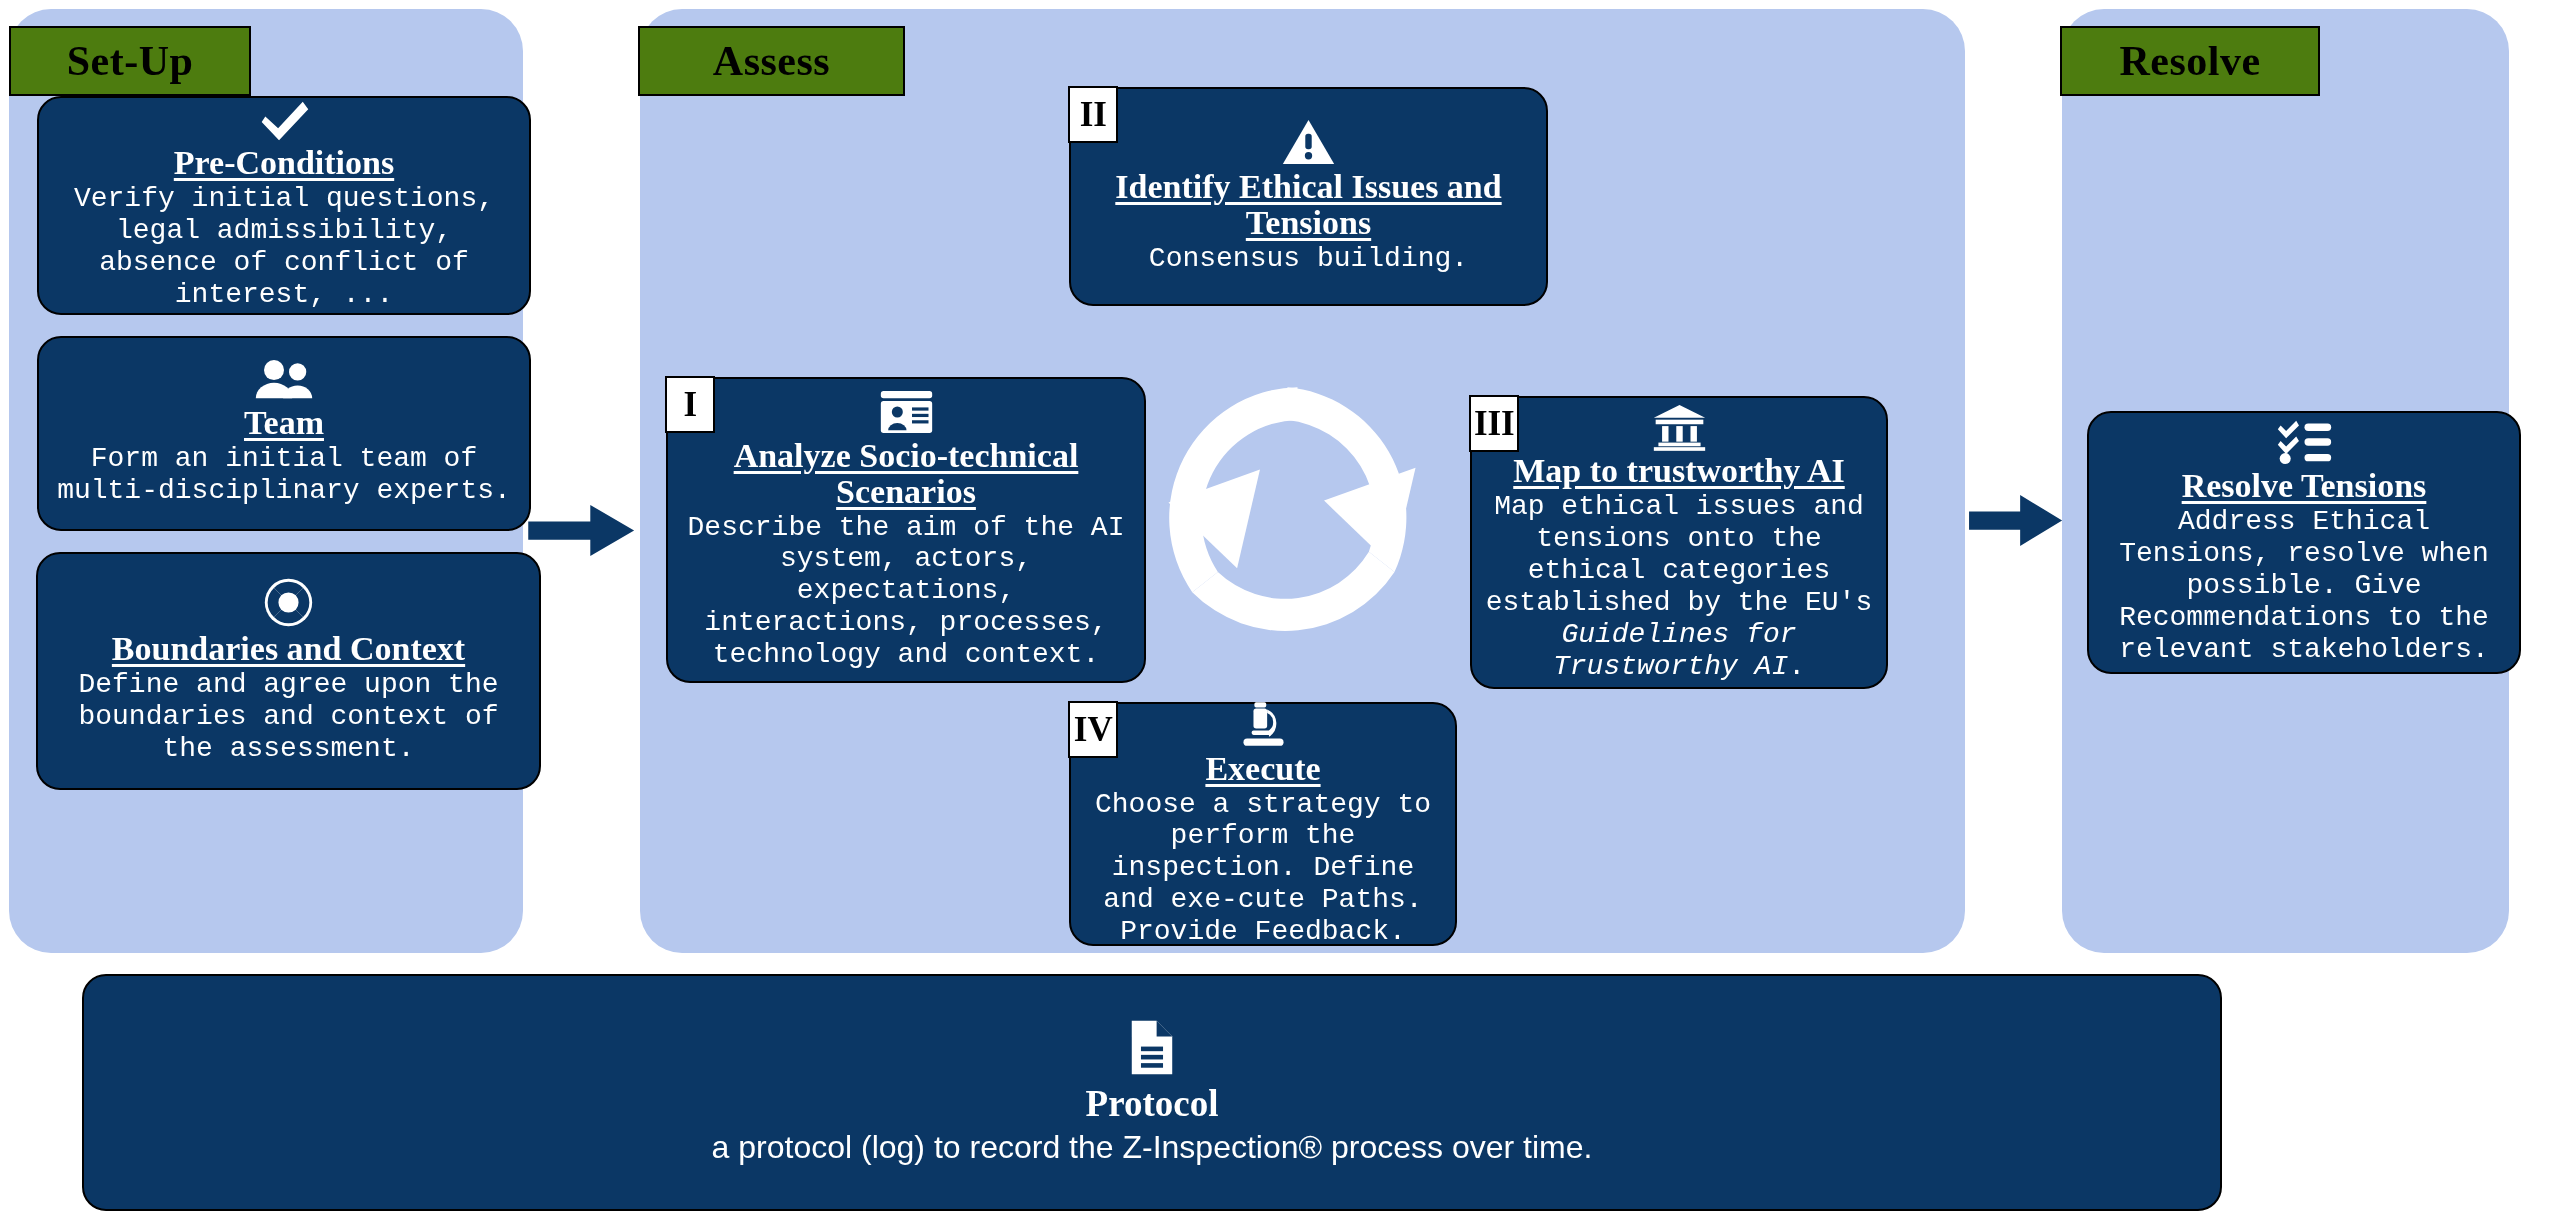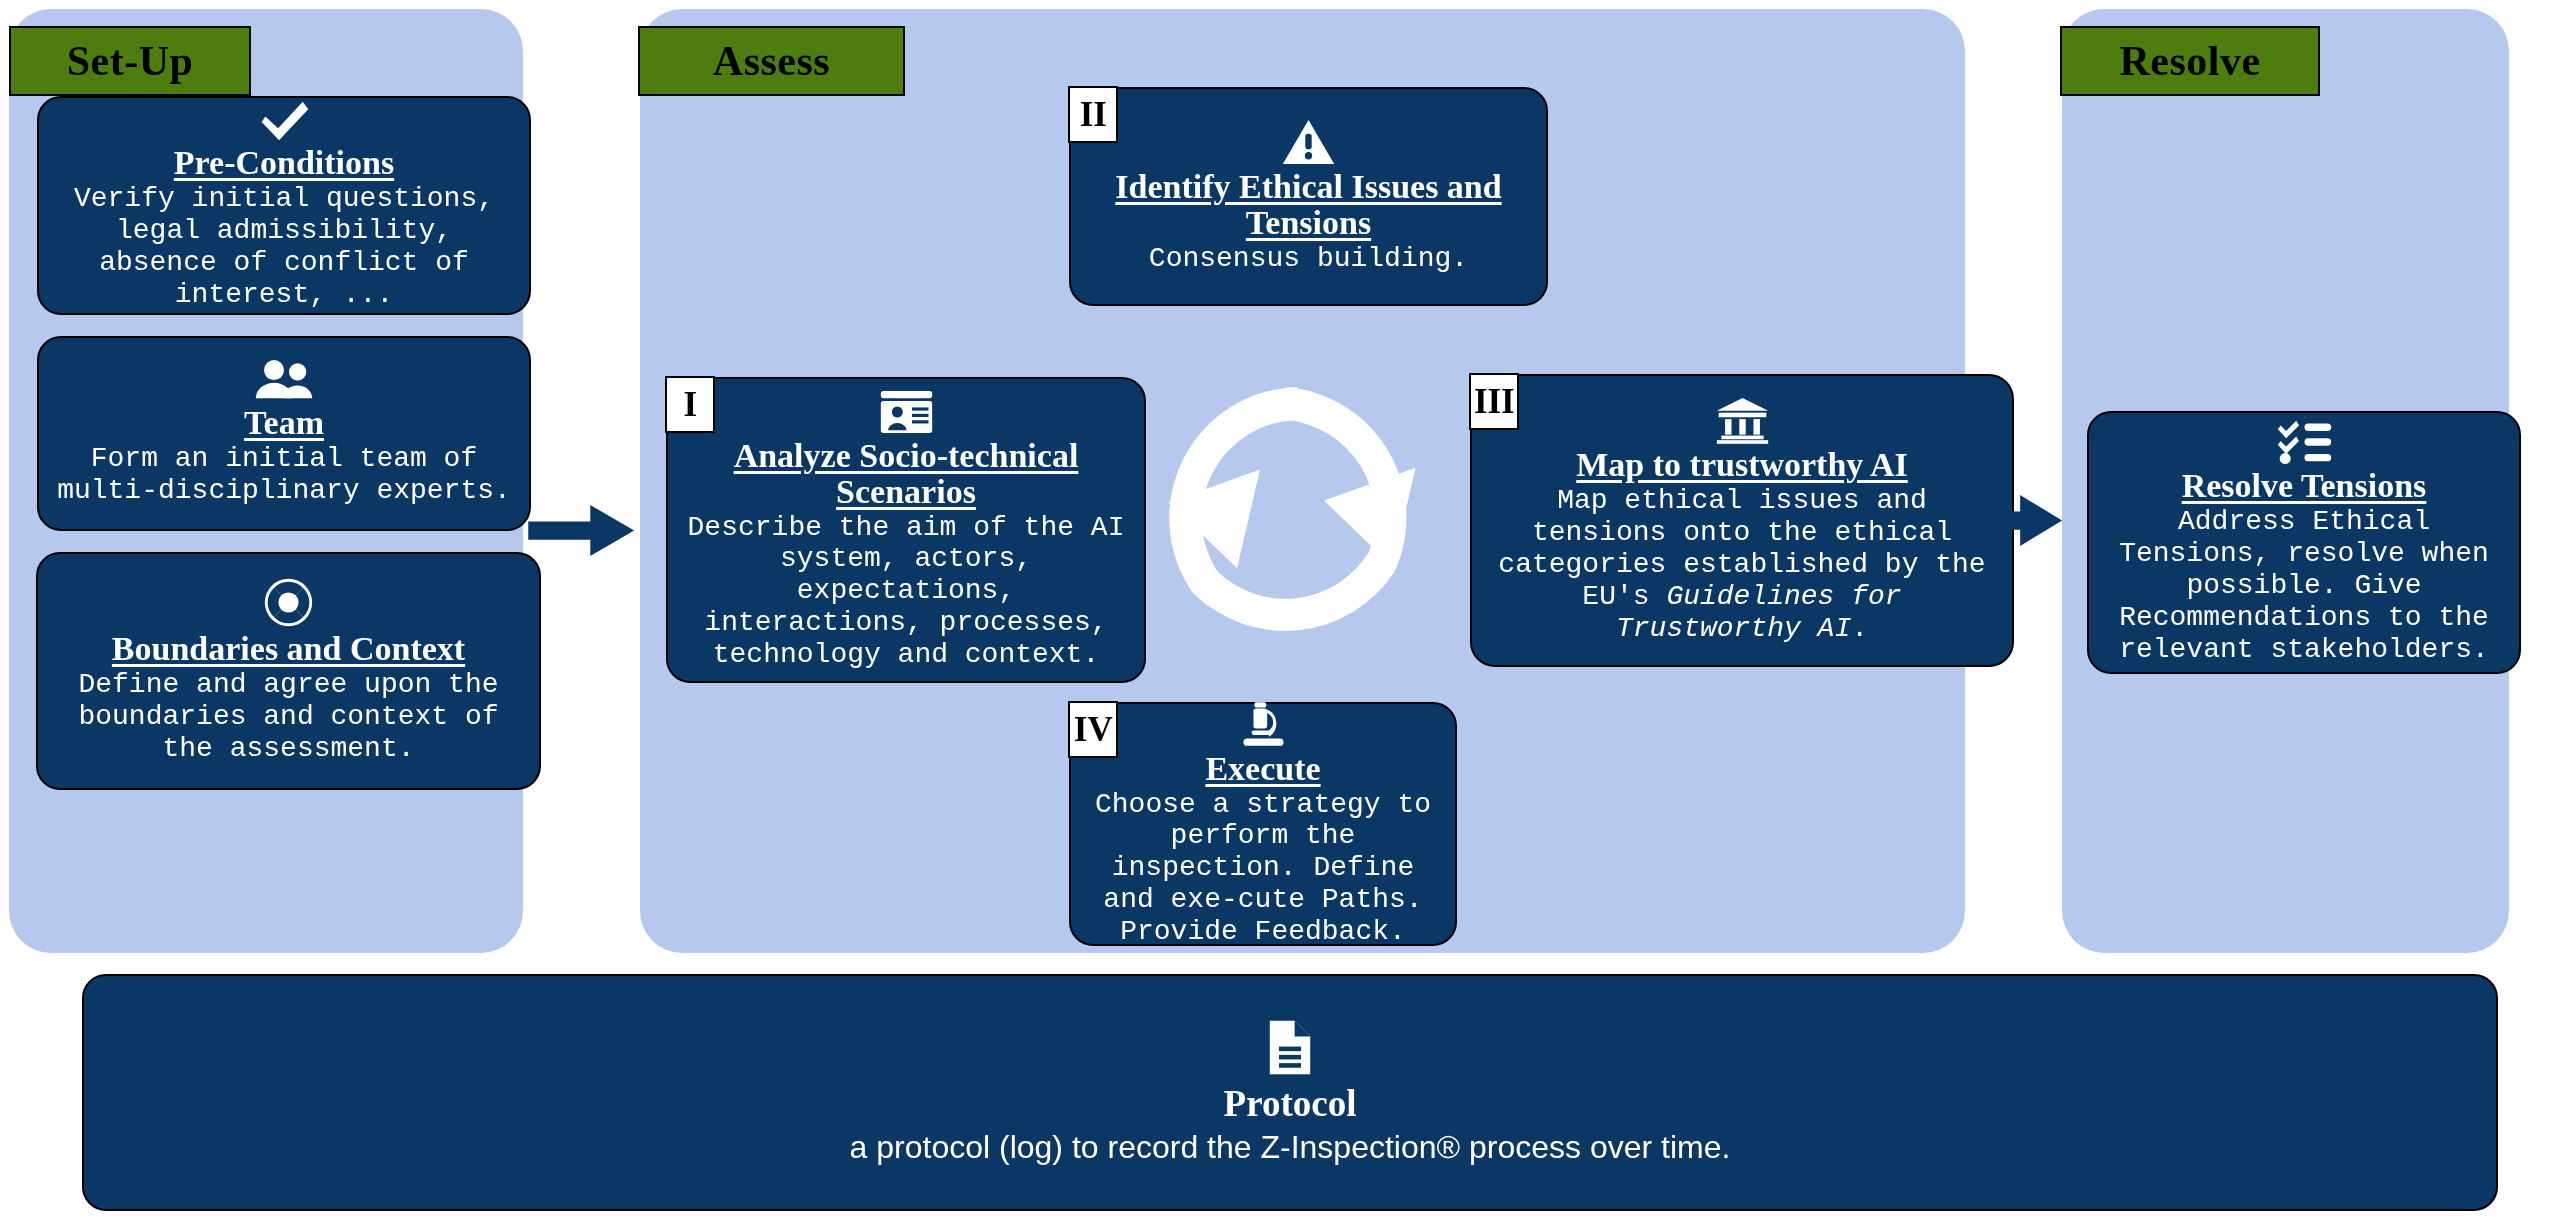--- a/index.html
+++ b/index.html
@@ -42,28 +42,28 @@
     color:#000;z-index:5;}
 
   
   #card-preconditions{left:20px; top:96px;width:494px;height:219px;}
   #card-team         {left:20px; top:336px;width:494px;height:195px;}
   #card-boundaries   {left:19px; top:552px;width:505px;height:238px;}
 
   
   #card-identify{left:1052px;top:87px; width:479px;height:219px;}
   #card-analyze {left:649px; top:377px;width:480px;height:306px;}
-  #card-map     {left:1453px;top:374px;width:544px;height:293px;border-radius:25px;}
+  #card-map     {left:1453px;top:396px;width:418px;height:293px;}
   #card-execute {left:1052px;top:702px;width:388px;height:244px;}
 
   
   #card-resolve-tensions{left:2070px;top:411px;width:434px;height:263px;}
 
   
-  #protocol-bar{position:absolute;left:82px;top:974px;width:2416px;height:237px;
+  #protocol-bar{position:absolute;left:82px;top:974px;width:2140px;height:237px;
     background:#0b3765;border:2.7px solid #000;border-radius:24px;
     color:#fff;box-sizing:border-box;z-index:7;
     display:flex;flex-direction:column;align-items:center;justify-content:center;}
   #protocol-bar .p-title{font-family:"Liberation Serif", serif;font-weight:bold;
     font-size:37px;margin-top:5.5px;}
   #protocol-bar .p-body{font-family:"Liberation Sans", sans-serif;font-size:32px;
     margin-top:3.7px;}
 
   
   .connector{position:absolute;z-index:8;}

